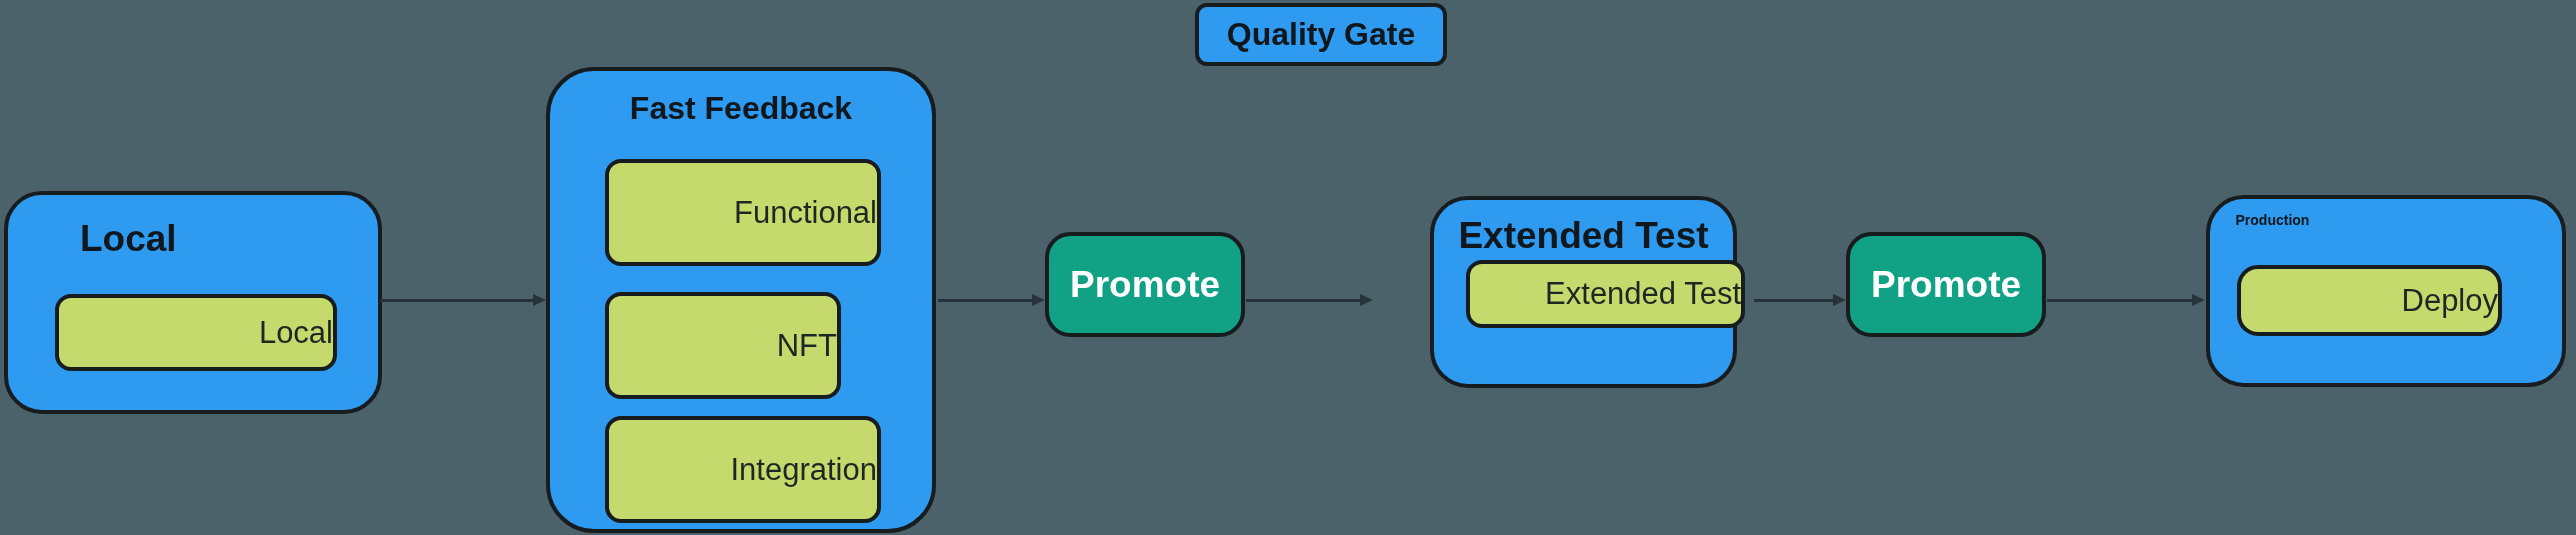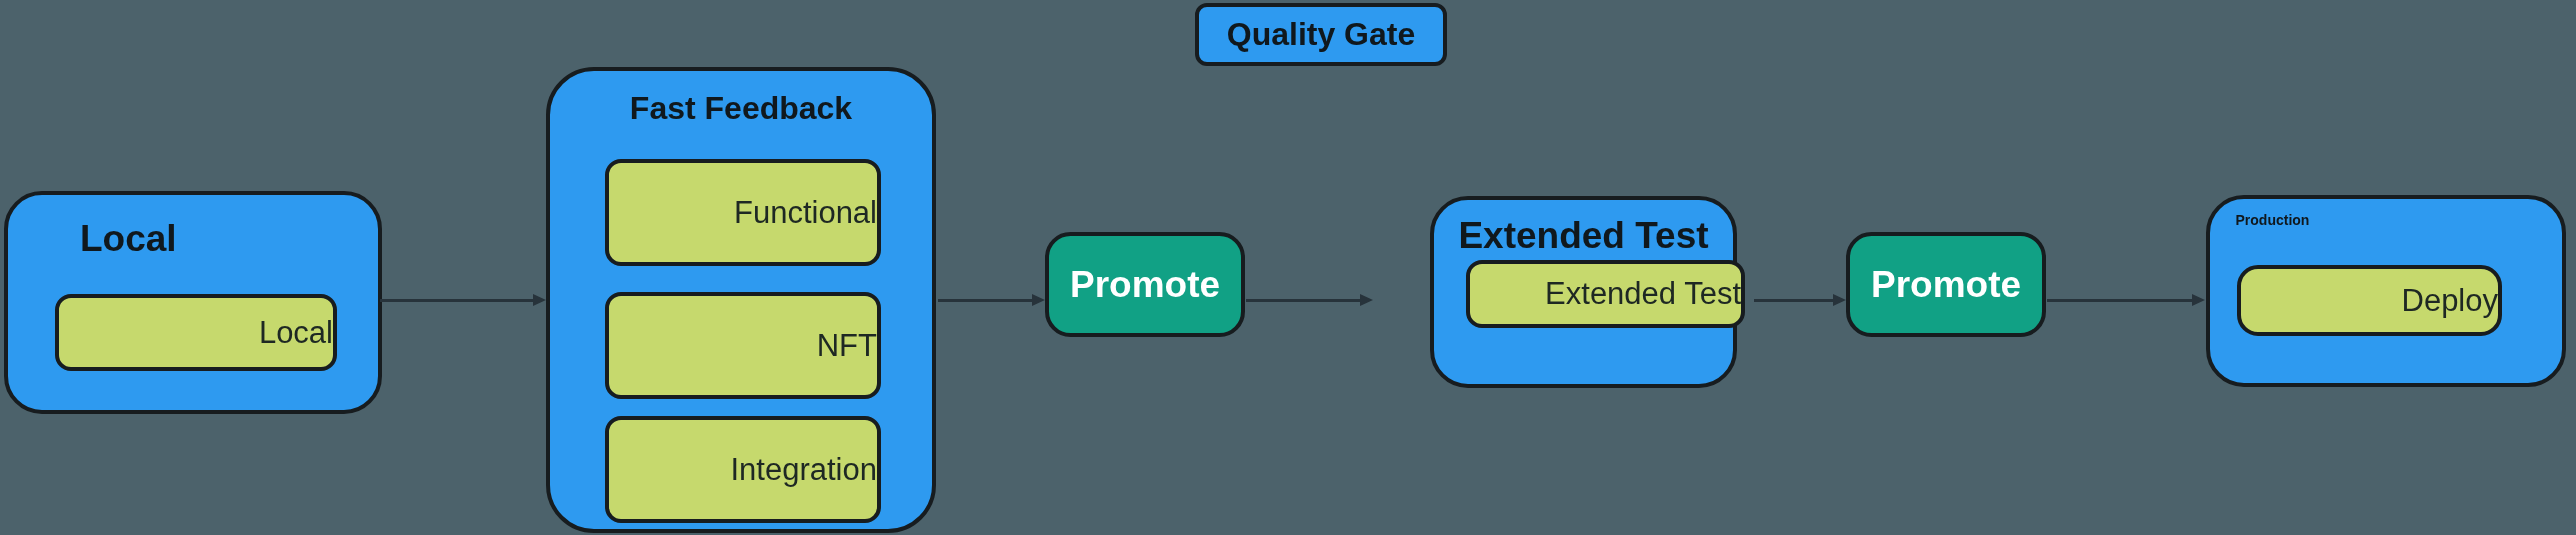--- a/index.html
+++ b/index.html
@@ -56,21 +56,21 @@
 
   
   .step-box{
     position:absolute;background:var(--green);
     border:4px solid var(--border);border-radius:16px;
     display:flex;align-items:center;justify-content:flex-end;
     font-size:31px;color:var(--steptext);white-space:nowrap;
   }
   .step-build{left:47px;top:99px;width:282px;height:77px;}
   .step-functional{left:55px;top:88px;width:276px;height:107px;}
-  .step-nft{left:55px;top:221px;width:276px;height:107px;}
+  .step-nft{left:55px;top:221px;width:236px;height:107px;}
   .step-integration{left:55px;top:345px;width:276px;height:107px;}
   .step-extended-test{left:32px;top:60px;width:279px;height:68px;}
   .step-deploy{left:27px;top:66px;width:265px;height:71px;border-radius:21px;}
 
   
   .gate{
     position:absolute;top:232px;width:200px;height:105px;
     background:var(--teal);border:4.7px solid var(--border);border-radius:25.5px;
     display:flex;align-items:center;justify-content:center;
     font-size:37px;font-weight:bold;color:#ffffff;text-align:center;

